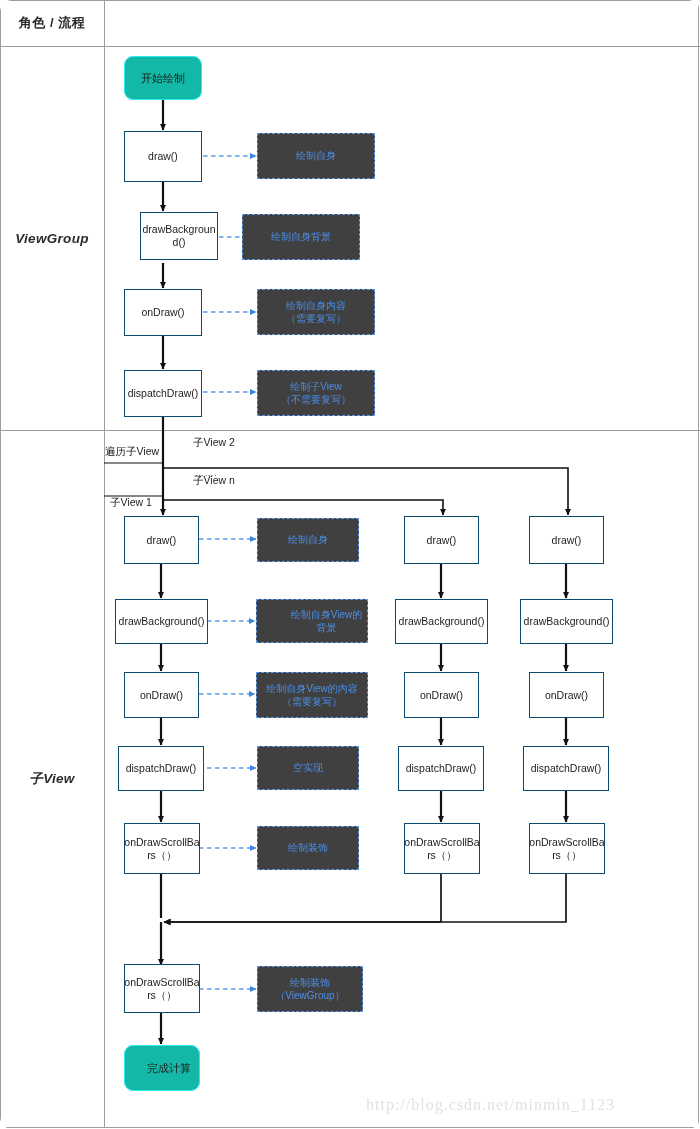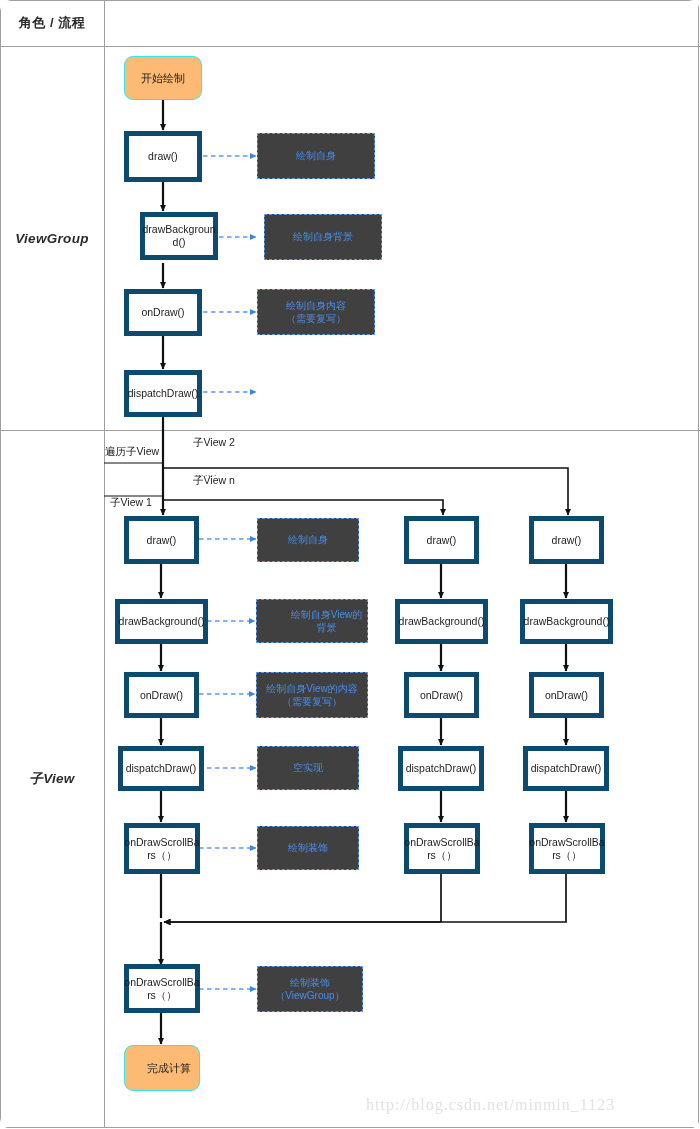--- a/index.html
+++ b/index.html
@@ -42,25 +42,25 @@
   
   .node{
     position:absolute;
     box-sizing:border-box;
     display:flex;align-items:center;justify-content:center;
     text-align:center;
     font-size:10.5px;
     color:#1c1c1c;
     line-height:13px;
     background:#ffffff;
-    border:5px solid #0c4a6e;
+    border:1px solid #0c4a6e;
     padding:0 2px;
   }
   .node.term{
-    background:#fdba74;
+    background:#14b8a6;
     border:1px solid #2fe9f2;
     border-radius:9px;
     color:#1c1c1c;
     font-size:11px;
   }
   .note{
     position:absolute;
     box-sizing:border-box;
     display:flex;align-items:center;justify-content:center;
     text-align:center;
@@ -181,35 +181,41 @@
   <div class="node term" style="left:124px;top:56px;width:78px;height:44px;">开始绘制</div>
 
   <div class="node" style="left:124px;top:131px;width:78px;height:51px;">draw()</div>
   <div class="note" style="left:257px;top:133px;width:118px;height:46px;">
     <div>
         <span>绘制自身</span>
       </div>
   </div>
 
   <div class="node" style="left:140px;top:212px;width:78px;height:48px;">drawBackgroun<br>d()</div>
-  <div class="note" style="left:264px;top:214px;width:118px;height:46px;">
+  <div class="note" style="left:242px;top:214px;width:118px;height:46px;">
     <div>
         <span>绘制自身背景</span>
       </div>
   </div>
 
   <div class="node" style="left:124px;top:289px;width:78px;height:47px;">onDraw()</div>
   <div class="note" style="left:257px;top:289px;width:118px;height:46px;">
     <div>
       <span>绘制自身内容</span>
       <span>（需要复写）</span>
     </div>
   </div>
 
   <div class="node" style="left:124px;top:370px;width:78px;height:47px;">dispatchDraw()</div>
+  <div class="note" style="left:257px;top:370px;width:118px;height:46px;">
+    <div>
+      <span>绘制子View</span>
+      <span>（不需要复写）</span>
+    </div>
+  </div>
 
   <div class="branch-label" style="left:105px;top:445px;">遍历子View</div>
   <div class="branch-label" style="left:193px;top:436px;">子View 2</div>
   <div class="dots" style="left:195px;top:468px;">…….</div>
   <div class="branch-label" style="left:193px;top:474px;">子View n</div>
   <div class="branch-label" style="left:110px;top:496px;">子View 1</div>
 
   <div class="node" style="left:124px;top:516px;width:75px;height:48px;">draw()</div>
   <div class="note" style="left:257px;top:518px;width:102px;height:44px;">
     <div>

